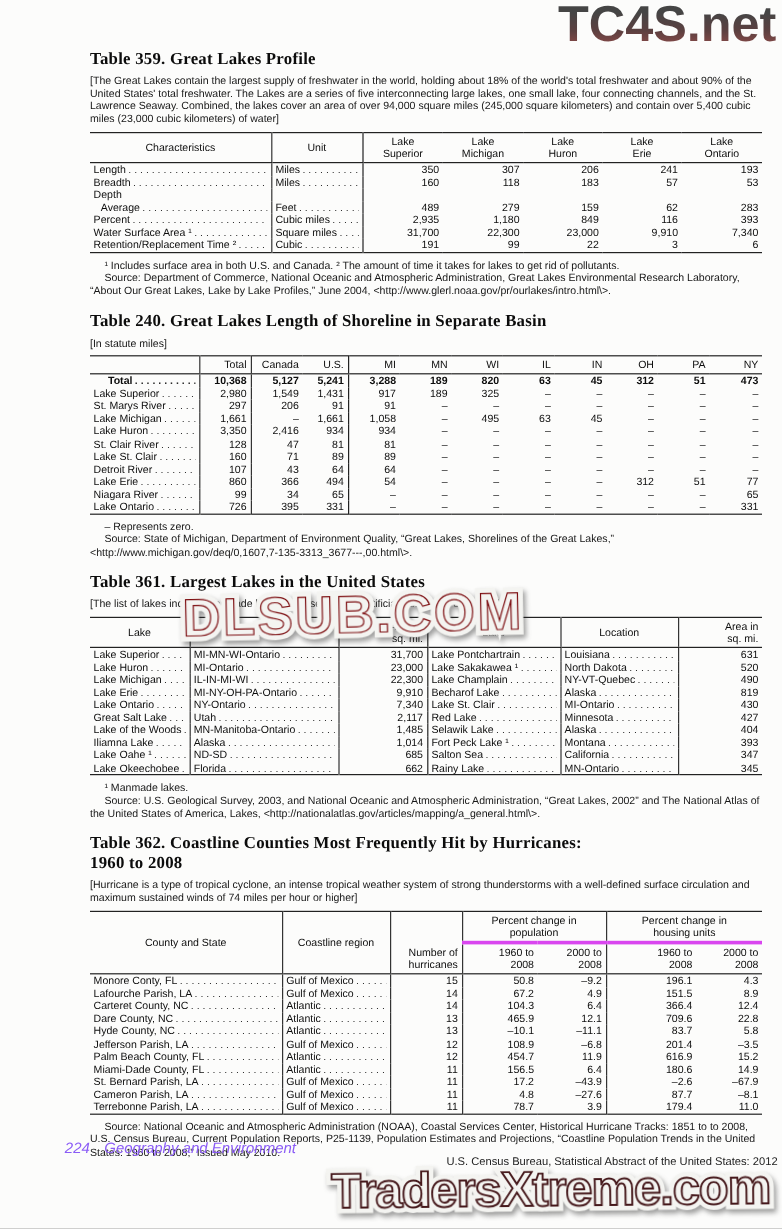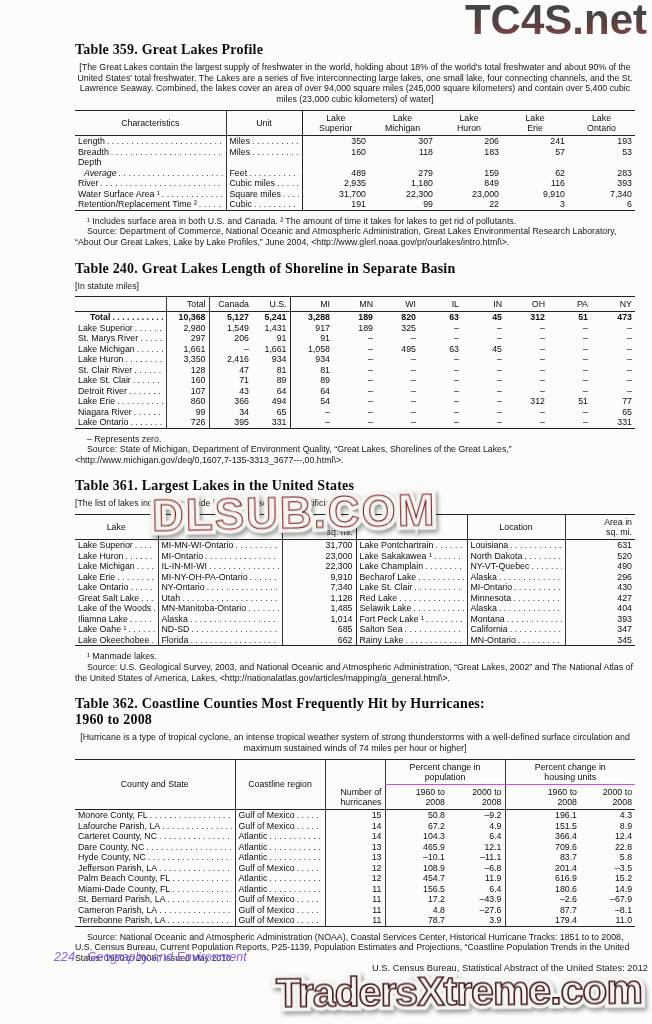--- a/index.html
+++ b/index.html
@@ -9,38 +9,38 @@
     background:#fcfcfb; overflow:hidden; color:#111;
     font-family:"Liberation Sans", sans-serif;
   }
   .content{ position:absolute; left:55px; top:42px; width:560px;margin-left:20px; }
   section{ margin-bottom:13px; }
   h2.tt{
     font-family:"Liberation Serif", serif; font-weight:bold;
     font-size:14px; line-height:16px; letter-spacing:.2px;
     white-space:pre-line; margin-bottom:4px; color:#0c0c0c;
   }
-  p.note{ font-size:8.8px; line-height:10.7px; margin-bottom:5px; color:#161616;text-align:center; }
+  p.note{ font-size:8.8px; line-height:10.7px; margin-bottom:5px; color:#161616; }
   p.bracket{ font-size:8.8px; line-height:10.5px; margin-bottom:5px; color:#161616; }
   table{
     width:100%; border-collapse:collapse; table-layout:fixed;
     font-size:8.8px; color:#0d0d0d;
     border-top:1.4px solid #222; border-bottom:1px solid #222;
     margin-bottom:5px;
   }
   th{ font-weight:normal; vertical-align:middle; padding:2px 3px; line-height:10.2px; }
   td{ padding:0 3px; line-height:10.5px; vertical-align:bottom; overflow:hidden; }
   .c{ text-align:center; }
   .num{ text-align:right; }
   .pre{ white-space:pre-line; }
   .vbot{ vertical-align:bottom; }
   .vl{ border-left:1px solid #333; }
   .vh{ border-left:1.6px solid #222; }
   .hb{ border-bottom:1px solid #222; }
-  .gb{ border-bottom:1px solid #d946ef; }
+  .gb{ border-bottom:3px solid #d946ef; }
   tr.bold{ font-weight:bold; }
   .lead{ display:flex; }
   .lead .t{ white-space:nowrap; }
   .lead .d{ flex:1; overflow:hidden; white-space:nowrap; color:#2a2a2a; margin-left:2px; }
   .lead .d::before{ content:". . . . . . . . . . . . . . . . . . . . . . . . . . . . . . . . . . . . . . . . . . . . . . . . . . . . . . . . . . . . . . . . . . . . . . . . . . . . . . . ."; }
   p.fn, p.src, p.zero{ font-size:8.8px; line-height:10.6px; text-indent:12px; color:#161616; }
   p.src{ text-indent:12px; }
   
   .foot-left{ position:absolute; left:54px; top:950px; font-size:12.5px; color:#8b5cf6;font-style:italic; }
   .foot-left .pg{ margin-right:12px; }
@@ -157,42 +157,42 @@
             <tr>
               <td class="lblc">Depth</td>
               <td class="vl lblc"></td>
               <td class="vh num"></td>
               <td class="num"></td>
               <td class="num"></td>
               <td class="num"></td>
               <td class="num"></td>
             </tr>
             <tr>
-              <td class="lblc" style="padding-left: 9px; font-style: italic;">
+              <td class="lblc" style="padding-left: 9px;">
                 <span class="lead">
                   <span class="t">Average</span>
                   <span class="d"></span>
                 </span>
               </td>
               <td class="vl lblc">
                 <span class="lead">
                   <span class="t">Feet</span>
                   <span class="d"></span>
                 </span>
               </td>
               <td class="vh num">489</td>
               <td class="num">279</td>
               <td class="num">159</td>
               <td class="num">62</td>
               <td class="num">283</td>
             </tr>
             <tr>
               <td class="lblc">
                 <span class="lead">
-                  <span class="t">River</span>
+                  <span class="t">Percent</span>
                   <span class="d"></span>
                 </span>
               </td>
               <td class="vl lblc">
                 <span class="lead">
                   <span class="t">Cubic miles</span>
                   <span class="d"></span>
                 </span>
               </td>
               <td class="vh num">2,935</td>
@@ -623,21 +623,21 @@
                   <span class="t">Becharof Lake</span>
                   <span class="d"></span>
                 </span>
               </td>
               <td class="vl lblc">
                 <span class="lead">
                   <span class="t">Alaska</span>
                   <span class="d"></span>
                 </span>
               </td>
-              <td class="vl num">296</td>
+              <td class="vl num">819</td>
             </tr>
             <tr>
               <td class="lblc">
                 <span class="lead">
                   <span class="t">Lake Ontario</span>
                   <span class="d"></span>
                 </span>
               </td>
               <td class="vl lblc">
                 <span class="lead">
@@ -666,21 +666,21 @@
                   <span class="t">Great Salt Lake</span>
                   <span class="d"></span>
                 </span>
               </td>
               <td class="vl lblc">
                 <span class="lead">
                   <span class="t">Utah</span>
                   <span class="d"></span>
                 </span>
               </td>
-              <td class="vl num">1,128</td>
+              <td class="vl num">2,117</td>
               <td class="vh lblc">
                 <span class="lead">
                   <span class="t">Red Lake</span>
                   <span class="d"></span>
                 </span>
               </td>
               <td class="vl lblc">
                 <span class="lead">
                   <span class="t">Minnesota</span>
                   <span class="d"></span>

